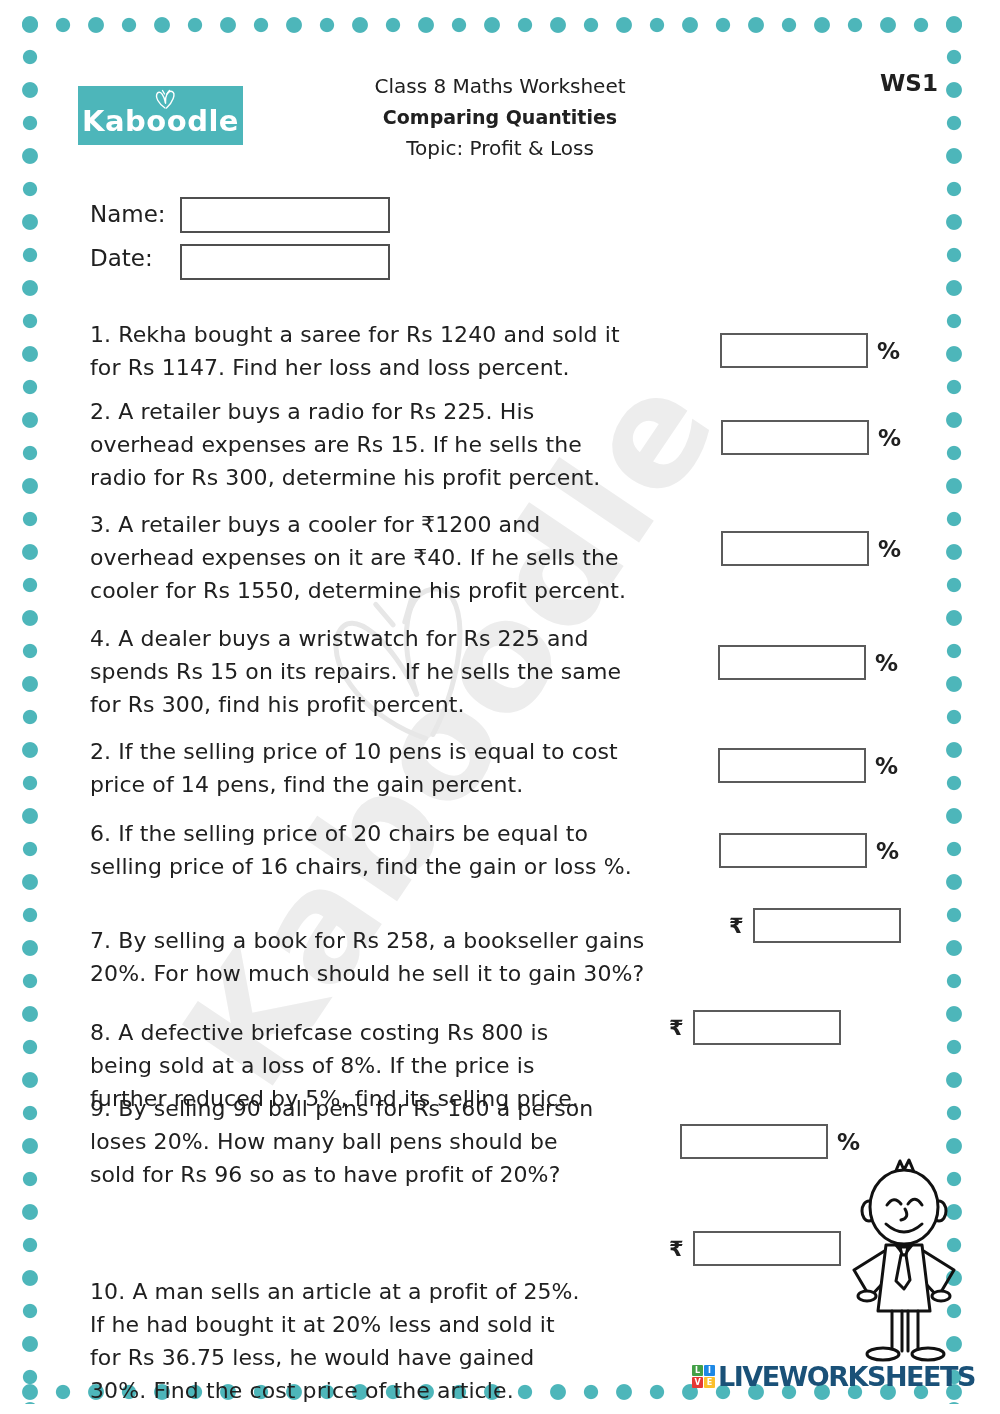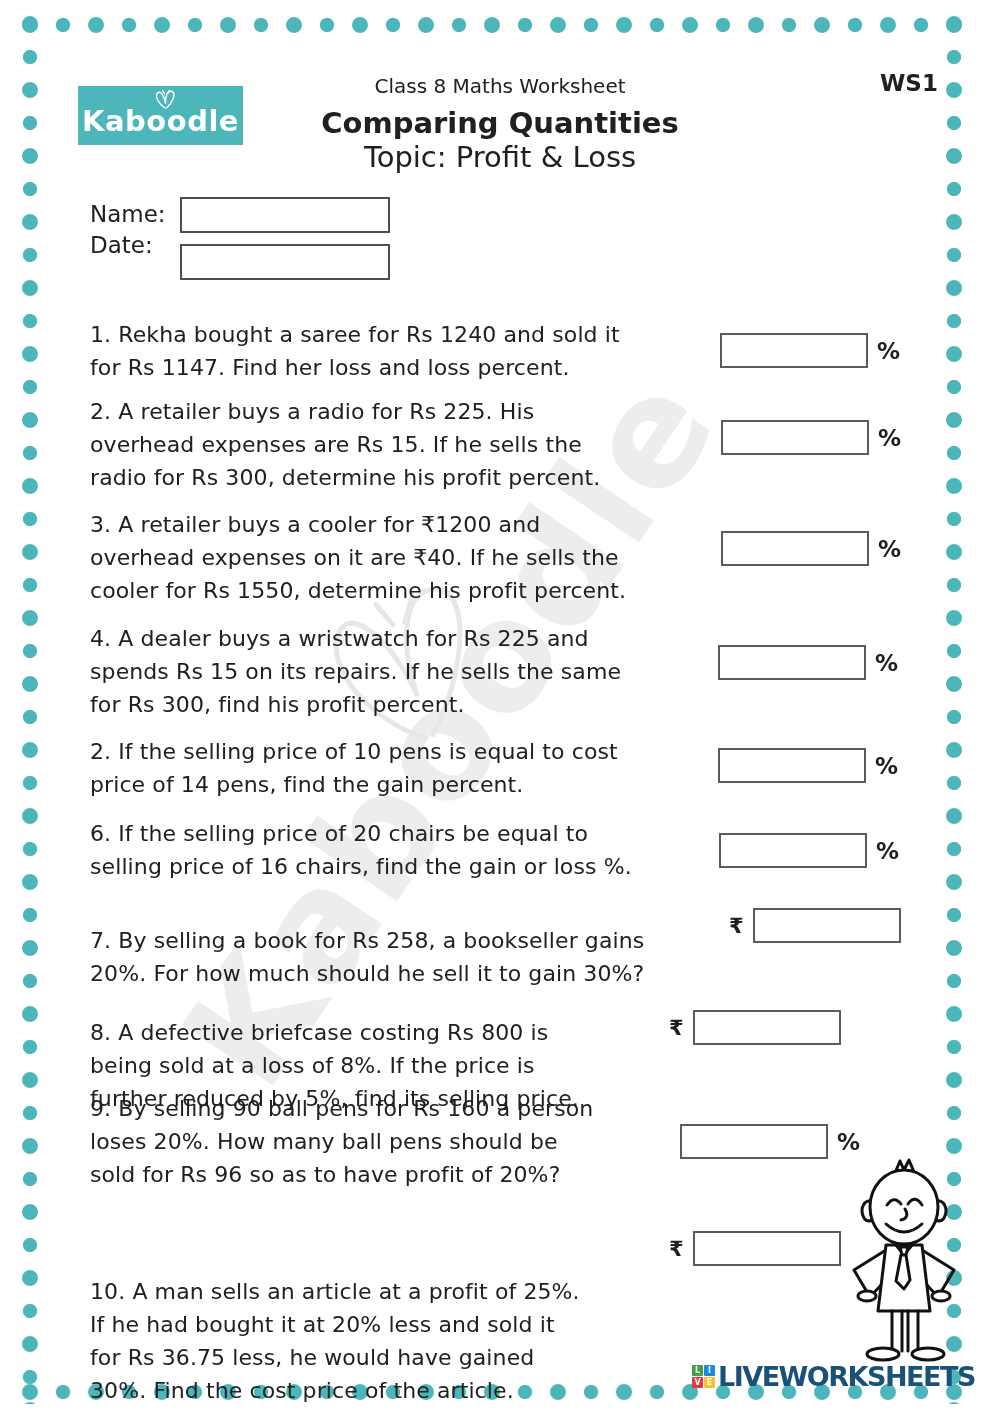--- a/index.html
+++ b/index.html
@@ -31,27 +31,27 @@
   .wm-butterfly{position:absolute;left:320px;top:570px;z-index:0;transform:rotate(-14deg)}
 
   
   .logo{position:absolute;left:78px;top:86px;width:165px;height:59px;background:#4db6ba;
     color:#fff;display:flex;align-items:flex-end;justify-content:center;padding-bottom:7px;
     box-sizing:border-box;font-size:29px;font-weight:600;letter-spacing:.5px;z-index:2}
   .logo-butterfly{position:absolute;left:74px;top:1px}
   .ws1{position:absolute;left:880px;top:70px;font-size:23px;font-weight:600;z-index:2}
   .header{position:absolute;left:0;top:74px;width:1000px;text-align:center;z-index:2}
   .h1{font-size:20px;font-weight:500}
-  .h2{font-size:29px;font-weight:600;margin-top:8px}
-  .h3{font-size:29px;font-weight:500;}
+  .h2{font-size:19px;font-weight:600;margin-top:8px}
+  .h3{font-size:20px;font-weight:500;margin-top:8px}
 
   
   .flabel{position:absolute;left:90px;font-size:23px;z-index:2}
   #name-label{top:201px}
-  #date-label{top:232px}
+  #date-label{top:245px}
   .fill{position:absolute;left:180px;width:210px;height:36px;border:2px solid #4f4f4f;
     background:#fff;box-sizing:border-box;font-size:20px;padding:2px 8px;z-index:2;
     font-family:"DejaVu Sans","Liberation Sans",sans-serif}
   #name-box{top:197px}
   #date-box{top:244px}
 
   
   .q{position:absolute;left:90px;width:668px;font-size:22px;line-height:33px;
     white-space:pre-line;z-index:2;letter-spacing:.1px}
   #q1{top:318px}#q2{top:395px}#q3{top:508px}#q4{top:622px}#q5{top:735px}

